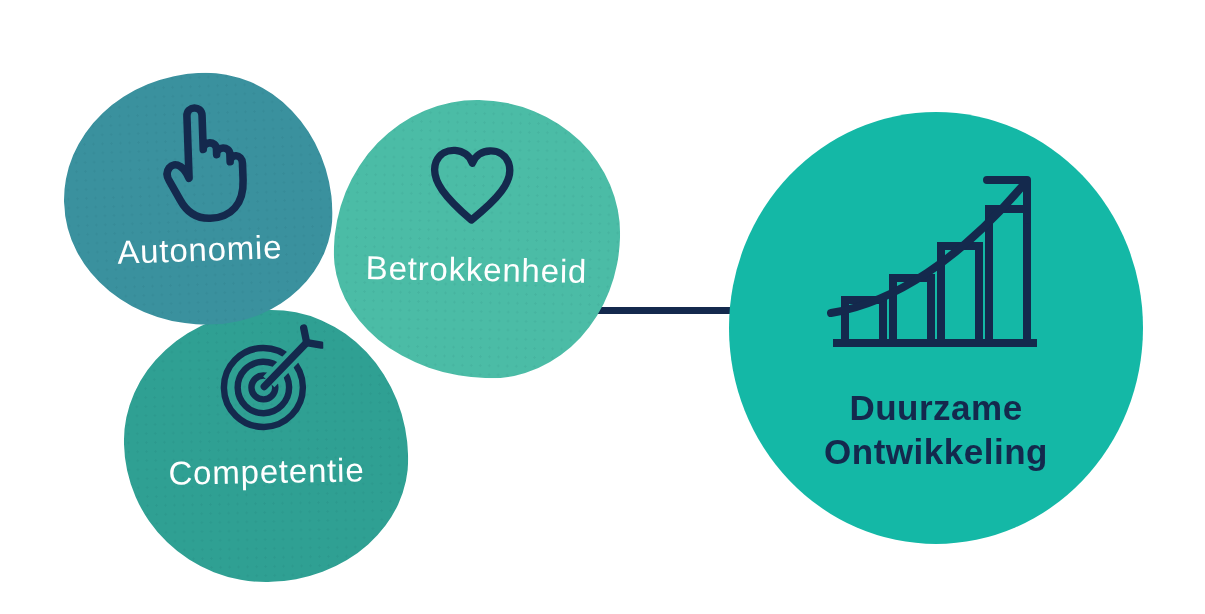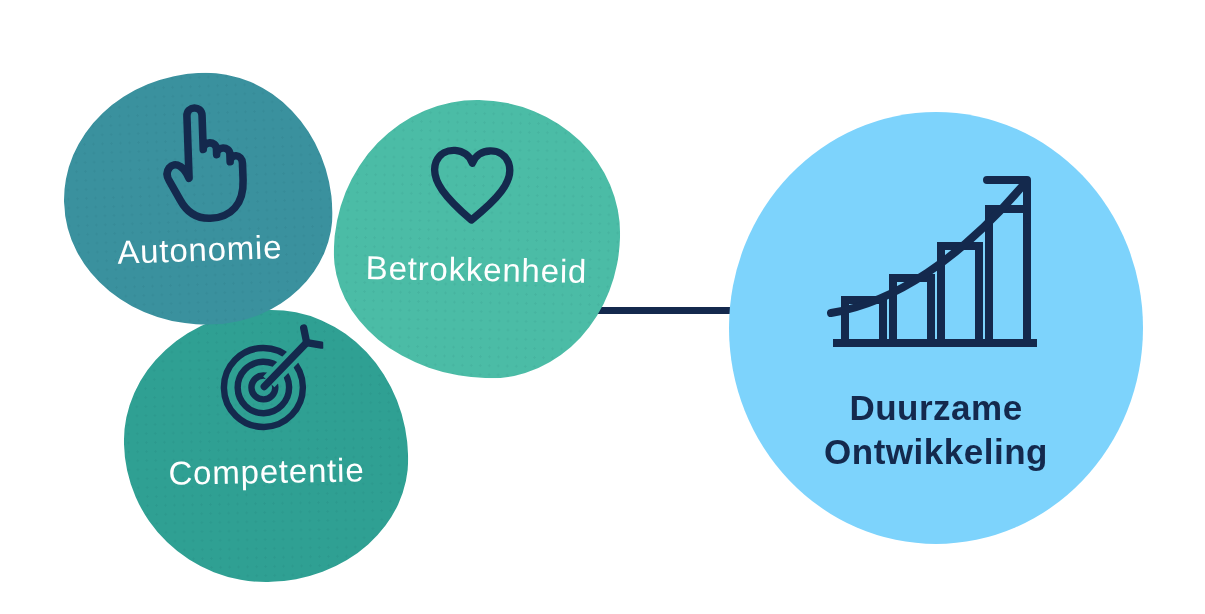--- a/index.html
+++ b/index.html
@@ -52,21 +52,21 @@
   .connector{
     position:absolute;
     left:585px;top:307px;
     width:146px;height:7px;
     background:#14294D;
   }
   .goal-circle{
     position:absolute;
     left:729px;top:112px;
     width:414px;height:432px;
-    background:#7dd3fc;
+    background:#14b8a6;
     border-radius:50%;
   }
   .goal-icon{position:absolute;left:98px;top:60px;}
   .goal-label{
     position:absolute;
     left:57px;top:274px;
     width:300px;
     text-align:center;
     color:#14294D;
     font-size:35px;

